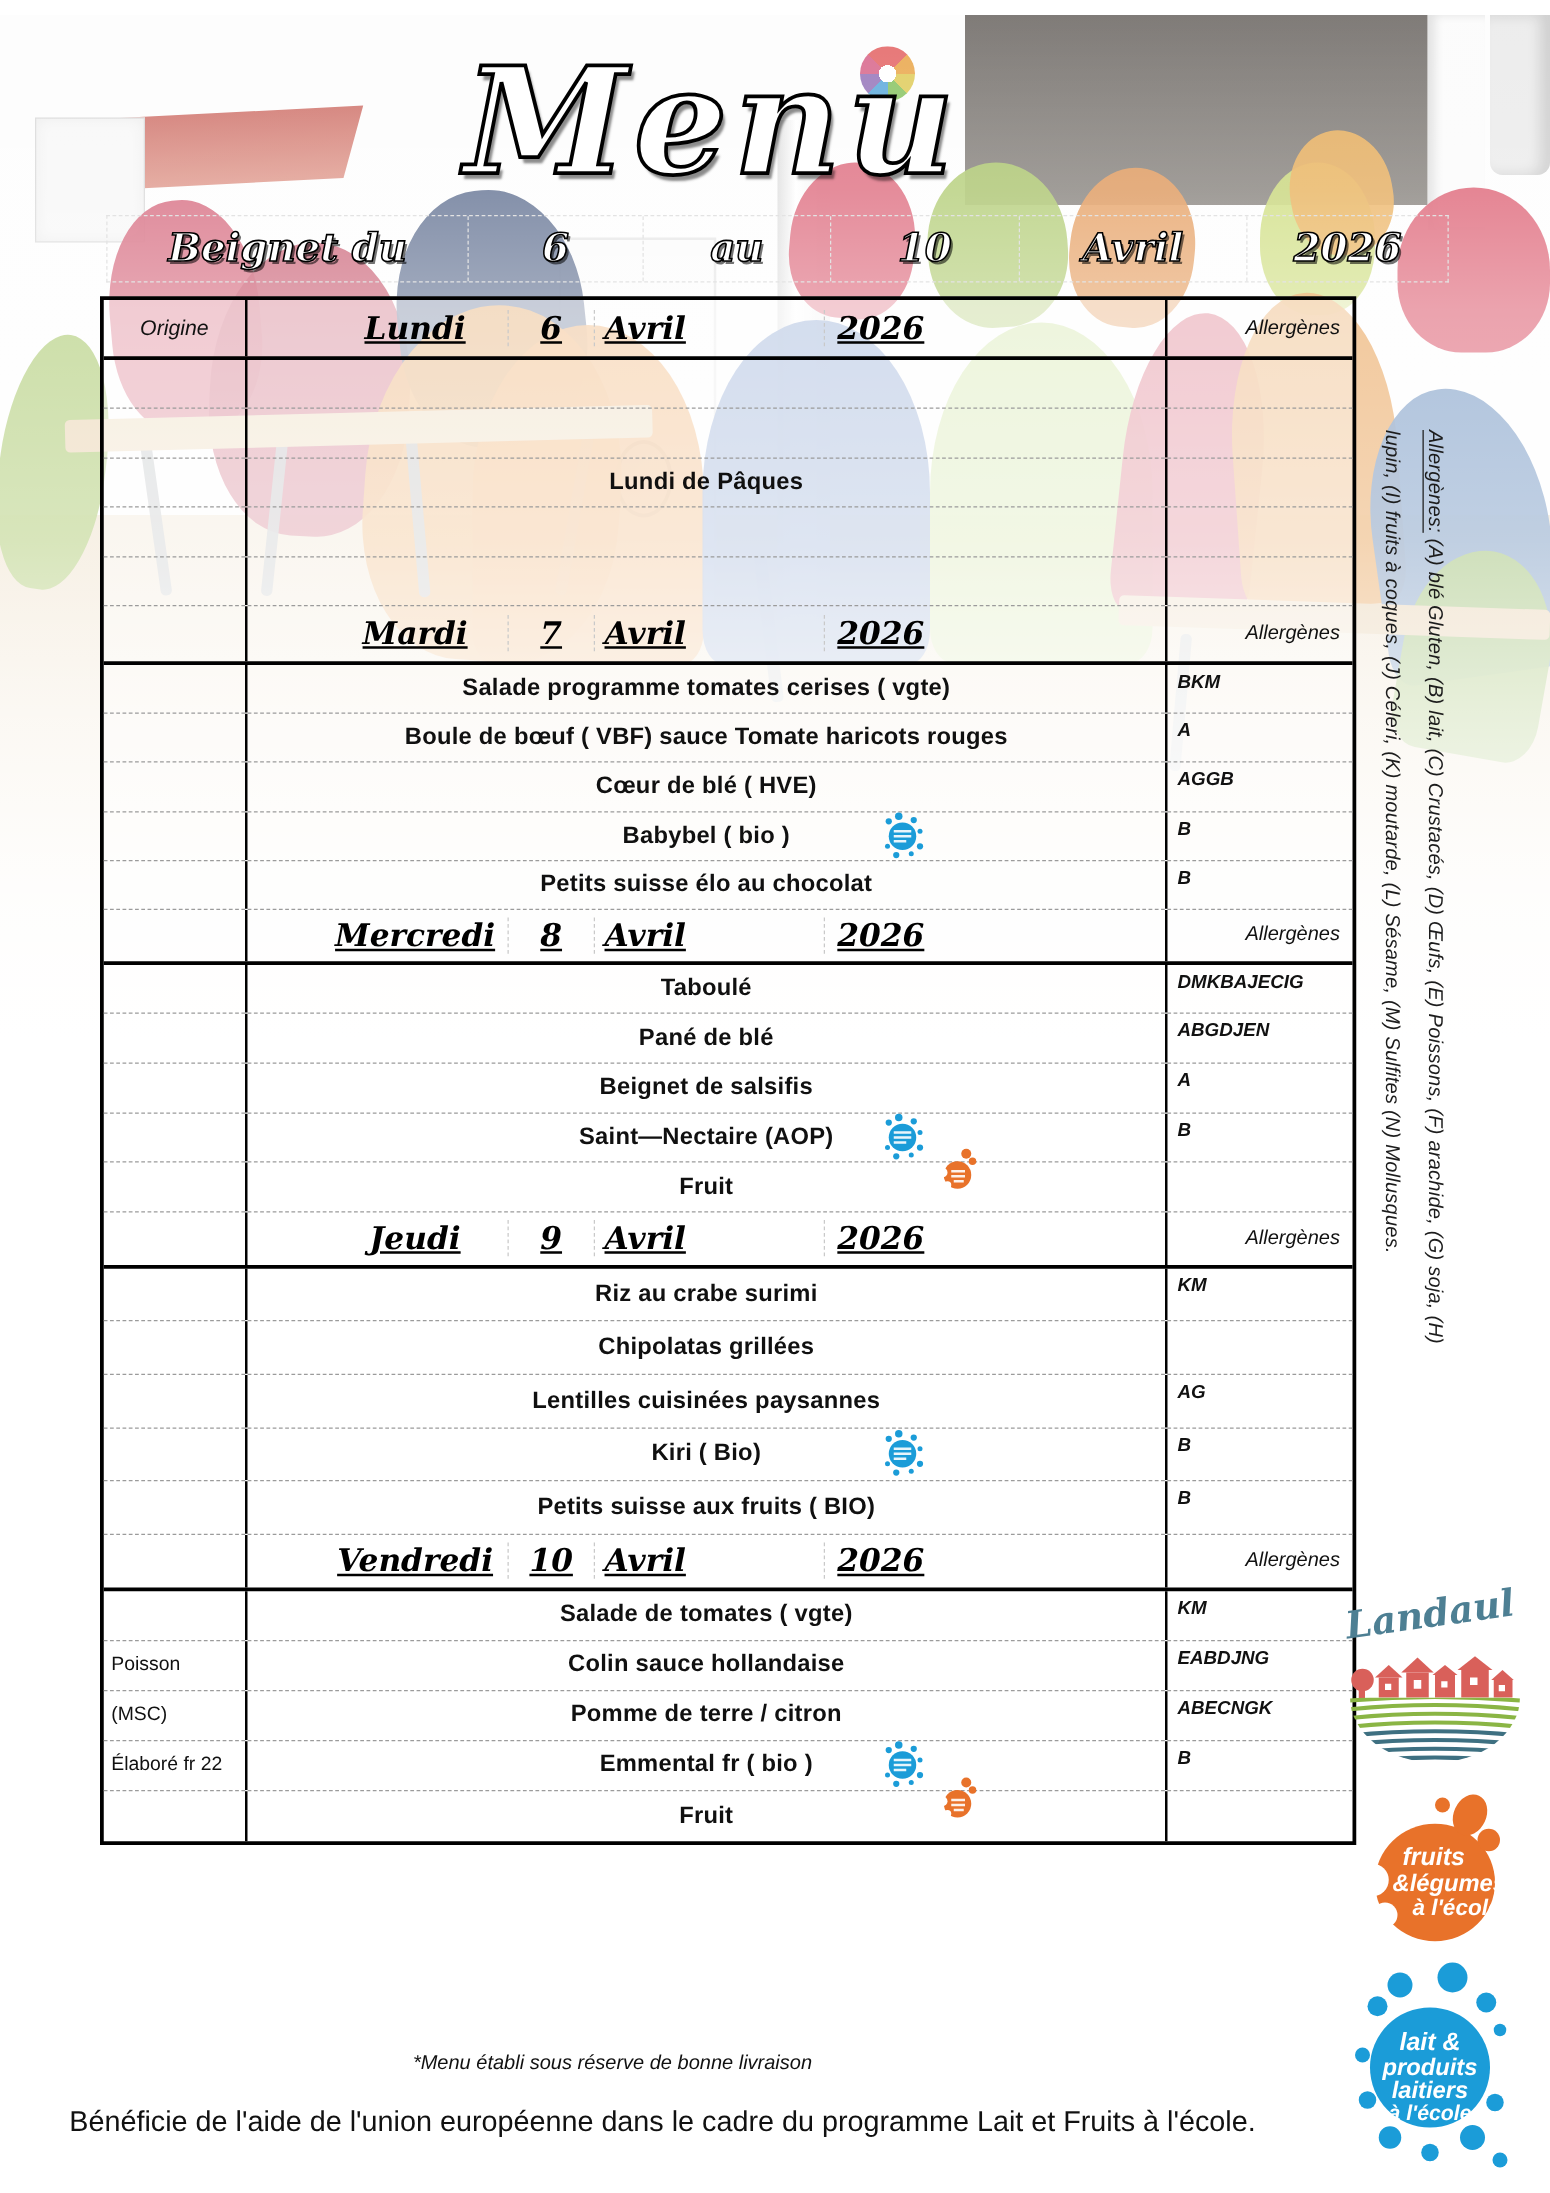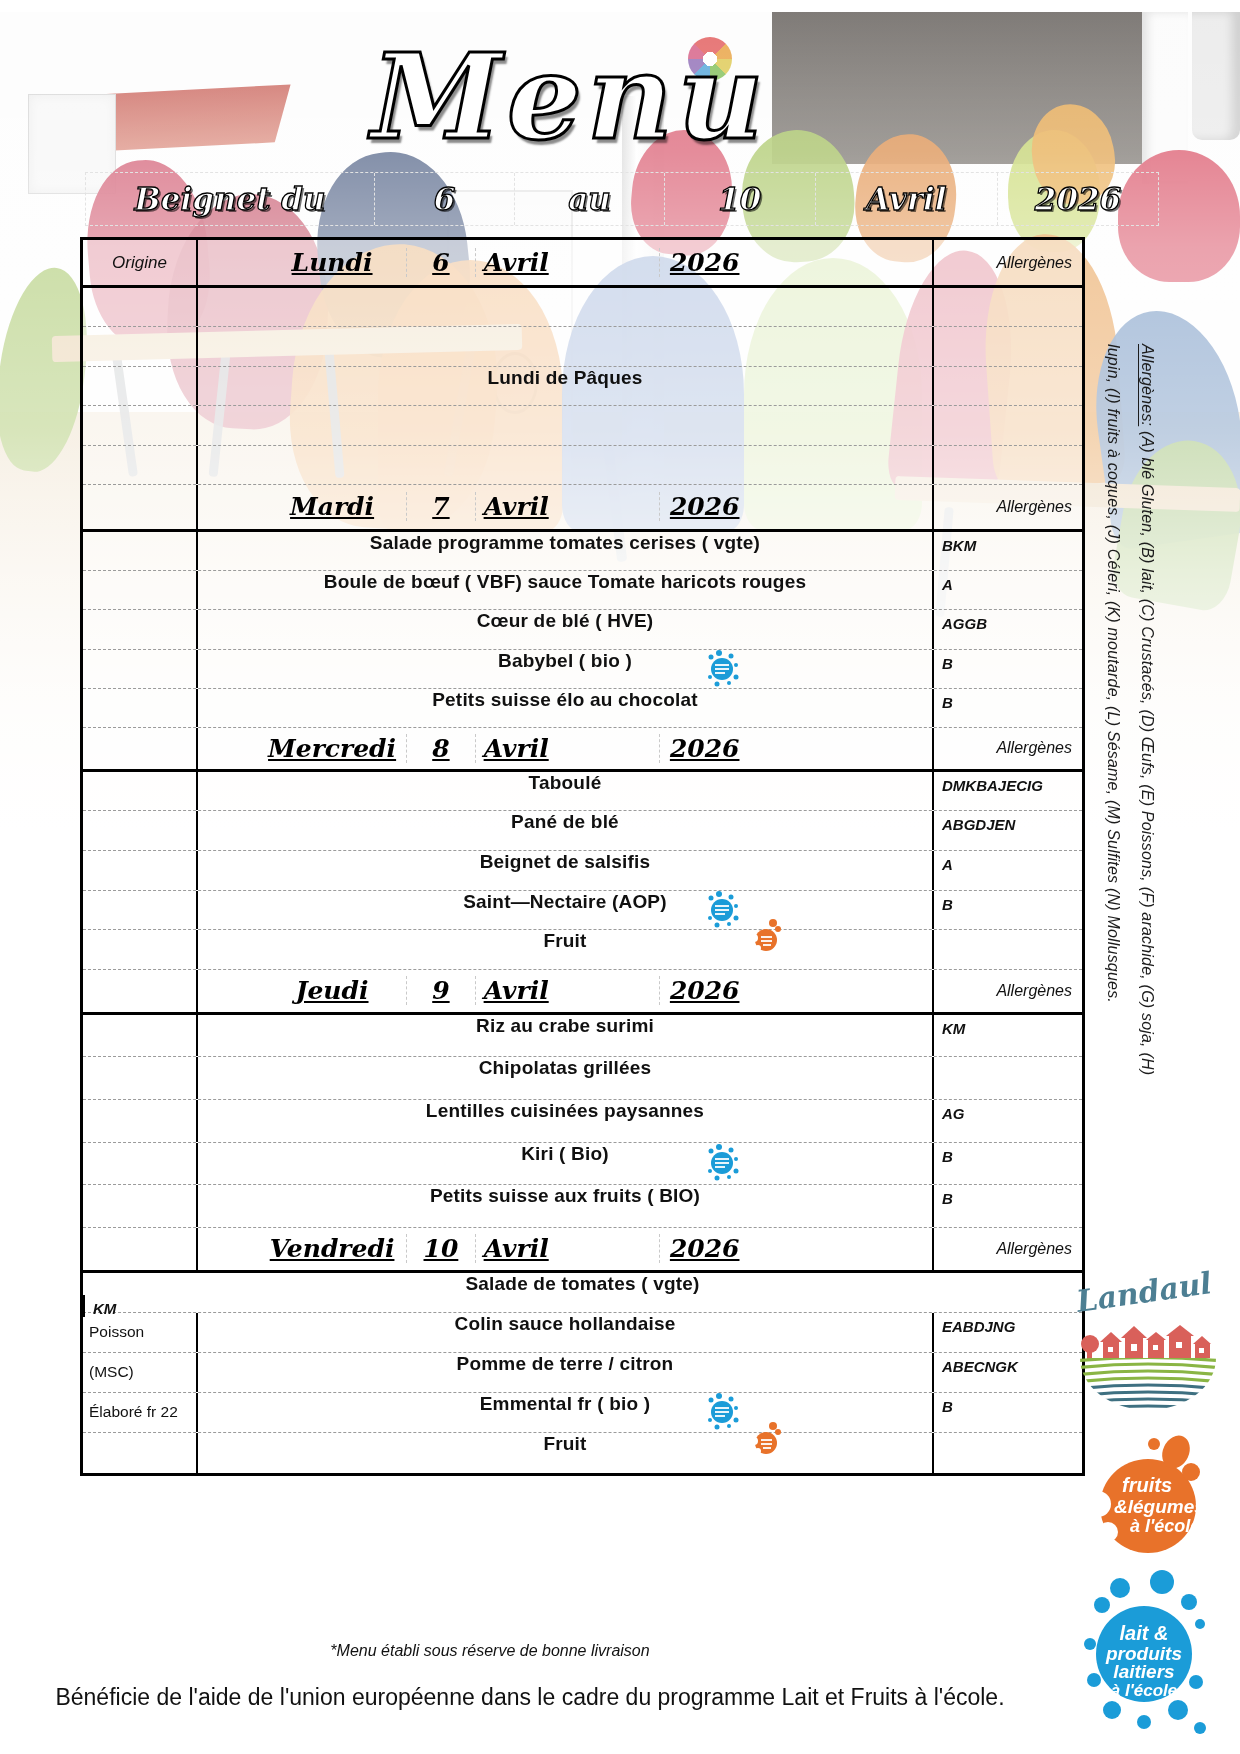--- a/index.html
+++ b/index.html
@@ -72,21 +72,21 @@
   .origin-cell{font-size:15.5px;color:#111;padding-left:6px;}
   .day-line{display:flex;align-items:center;padding-left:6%;}
   .day-line .scripty{font-family:"DejaVu Serif",serif;font-style:italic;font-weight:700;
           font-size:25px;color:#000;text-decoration:underline;}
   .b-day{width:22%;text-align:center;}
   .b-date{width:10%;text-align:center;border-left:1px dashed #c9c9c9;}
   .b-month{width:26%;text-align:left;padding-left:8px;border-left:1px dashed #c9c9c9;}
   .b-year{flex:1;text-align:left;padding-left:10px;border-left:1px dashed #c9c9c9;}
   .allerg-head{display:flex;align-items:center;justify-content:flex-end;padding-right:10px;}
   .allerg-label{font-style:italic;font-size:16px;color:#111;}
-  .item-cell{display:flex;justify-content:center;}
+  .item-cell{display:flex;align-items:center;justify-content:center;}
   .item-label{font-weight:700;font-size:19px;color:#101010;letter-spacing:.2px;}
   .allerg-codes{font-style:italic;font-weight:700;font-size:15px;color:#111;
           padding:5px 0 0 8px;}
   .mini-icon{position:absolute;left:calc(50% + 140px);top:50%;transform:translateY(-50%);
           width:36px;height:40px;}
   .mini-icon.fruit{left:calc(50% + 185px);top:-14px;transform:none;width:32px;height:40px;}
   .mini-icon svg{display:block;}
 
   
   .legend{position:absolute;left:1088px;top:332px;height:1030px;width:76px;
@@ -440,21 +440,21 @@
         <div class="cell col-menu day-line">
           <div class="scripty b-day">Vendredi</div>
           <div class="scripty b-date">10</div>
           <div class="scripty b-month">Avril</div>
           <div class="scripty b-year">2026</div>
         </div>
         <div class="cell col-allerg allerg-head">
           <div class="allerg-label">Allergènes</div>
         </div>
       </div>
-      <div class="t-row item-row" style="height: 40px; flex-direction: column;">
+      <div class="t-row item-row" style="height: 40px;">
         <div class="cell col-origin origin-cell"></div>
         <div class="cell col-menu item-cell">
           <div class="item-label">Salade de tomates ( vgte)</div>
         </div>
         <div class="cell col-allerg allerg-codes">KM</div>
       </div>
       <div class="t-row item-row" style="height: 40px;">
         <div class="cell col-origin origin-cell">Poisson</div>
         <div class="cell col-menu item-cell">
           <div class="item-label">Colin sauce hollandaise</div>

